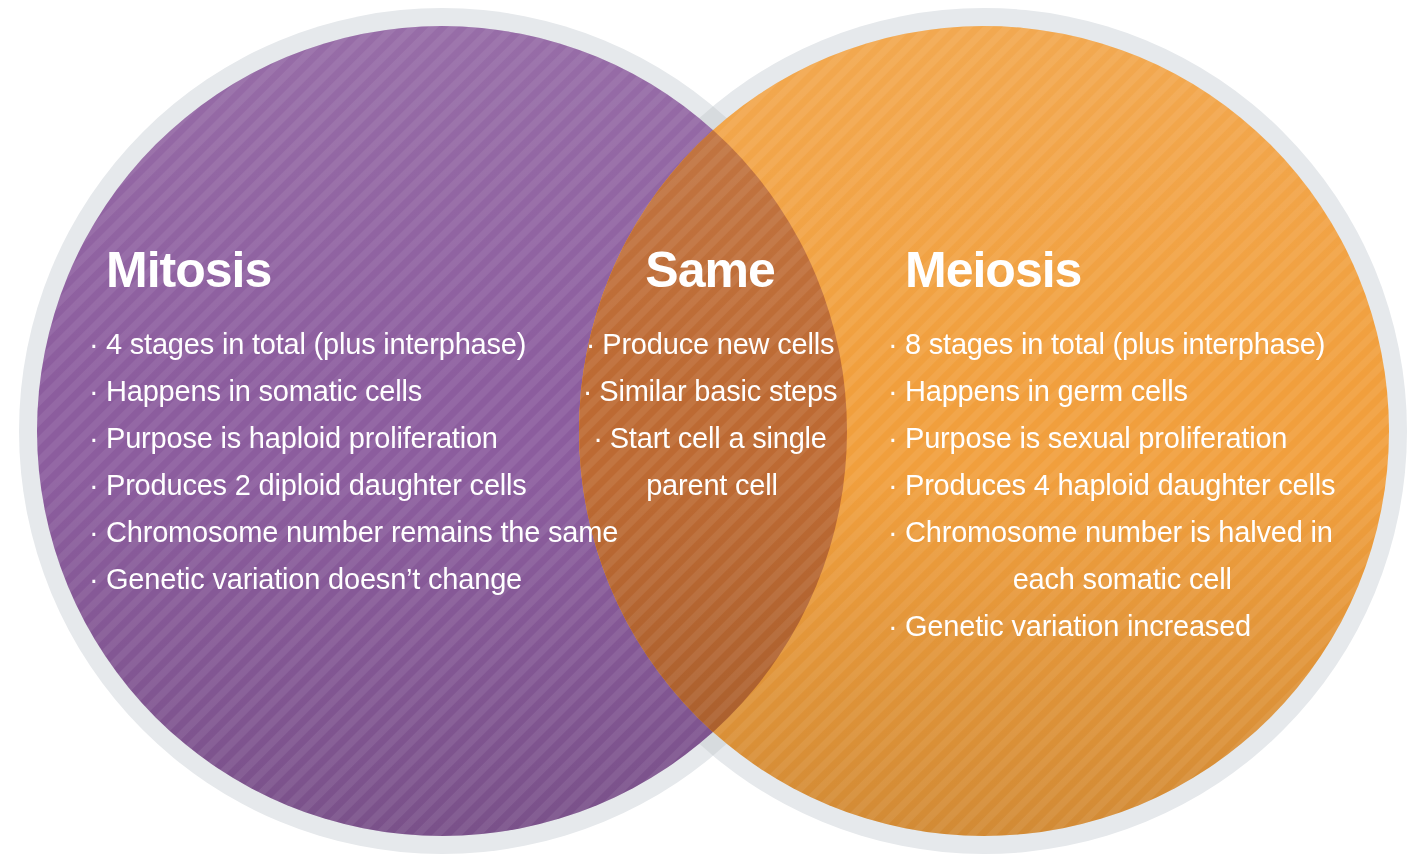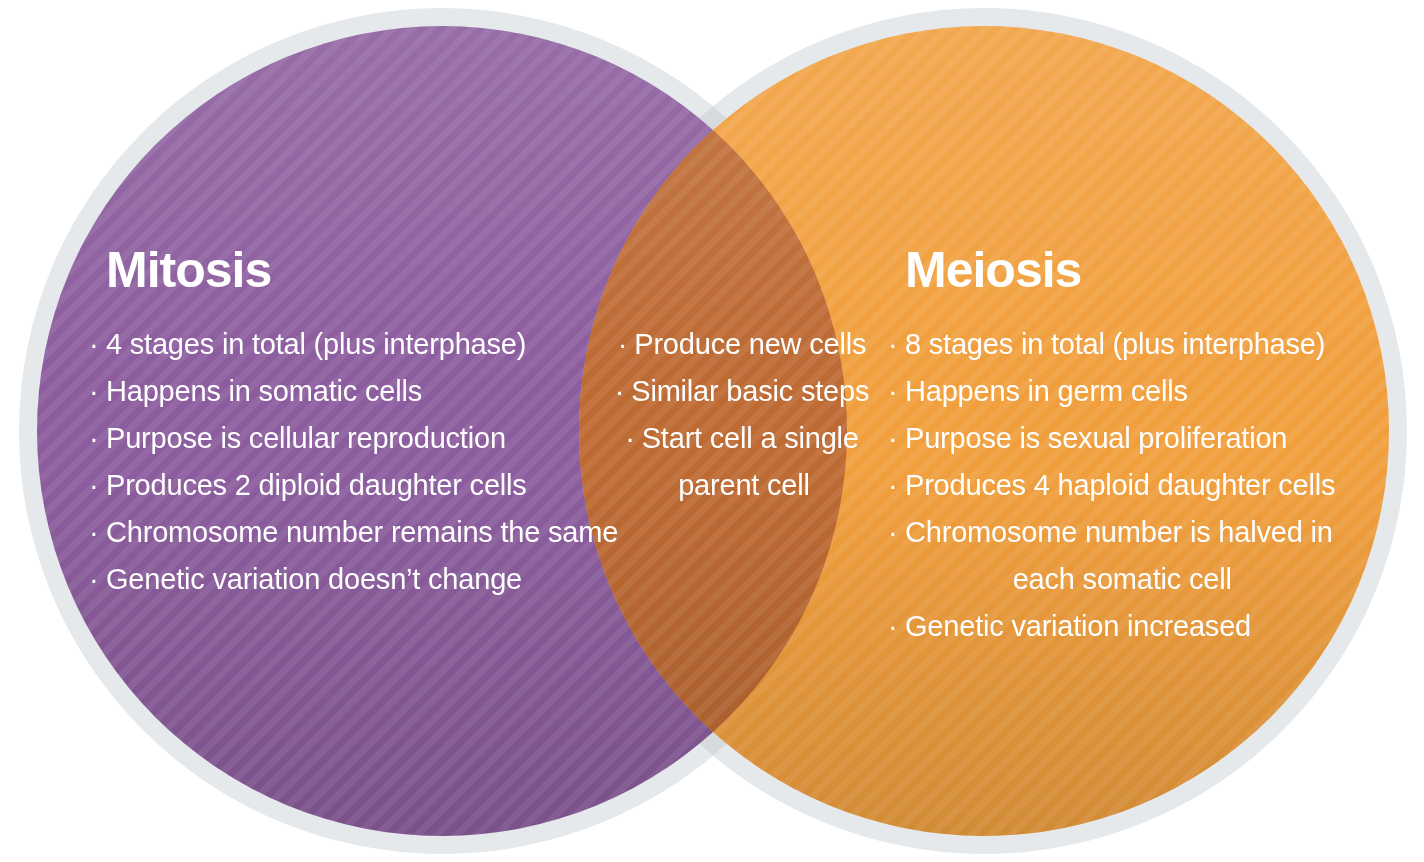--- a/index.html
+++ b/index.html
@@ -54,21 +54,21 @@
   }
   
   li.cont { padding-left: 4px; text-align: center; }
   
   .mid-col { text-align: center; }
   .mid-col li .b { margin-right: 7px; }
 
   .title-left  { left: 106px; top: 241px; }
   .list-left   { left: 106px; top: 321px; }
   .title-mid   { left: 540px; top: 241px; width: 340px; text-align: center; }
-  .list-mid    { left: 572px; top: 321px; width: 340px; }
+  .list-mid    { left: 540px; top: 321px; width: 340px; }
   .title-right { left: 905px; top: 241px; }
   .list-right  { left: 905px; top: 321px; }
 </style>
 </head>
 <body>
 
 <div class="stage">
 
   <svg class="bg" width="1424" height="862" viewBox="0 0 1424 862">
     <defs>
@@ -113,26 +113,27 @@
       <circle cx="984" cy="431" r="405" fill="var(--overlap, #bd6a33)"></circle>
       <circle cx="984" cy="431" r="405" fill="url(#shade)"></circle>
       <circle cx="984" cy="431" r="405" fill="url(#stripes)"></circle>
     </g>
   </svg>
 
   <h1 class="txt circle-title title-left">Mitosis</h1>
   <ul class="txt circle-list hang list-left">
     <li><span class="b">·</span><span>4 stages in total (plus interphase)</span></li>
     <li><span class="b">·</span><span>Happens in somatic cells</span></li>
-    <li><span class="b">·</span><span>Purpose is cellular reproduction</span></li>
+    <li><span class="b">·</span><span>Purpose is haploid proliferation</span></li>
     <li><span class="b">·</span><span>Produces 2 diploid daughter cells</span></li>
     <li><span class="b">·</span><span>Chromosome number remains the same</span></li>
     <li><span class="b">·</span><span>Genetic variation doesn’t change</span></li>
   </ul>
 
+  <h1 class="txt circle-title title-mid">Same</h1>
   <ul class="txt circle-list mid-col list-mid">
     <li><span class="b">·</span><span>Produce new cells</span></li>
     <li><span class="b">·</span><span>Similar basic steps</span></li>
     <li><span class="b">·</span><span>Start cell a single</span></li>
     <li class="cont"><span>parent cell</span></li>
   </ul>
 
   <h1 class="txt circle-title title-right">Meiosis</h1>
   <ul class="txt circle-list hang list-right">
     <li><span class="b">·</span><span>8 stages in total (plus interphase)</span></li>

